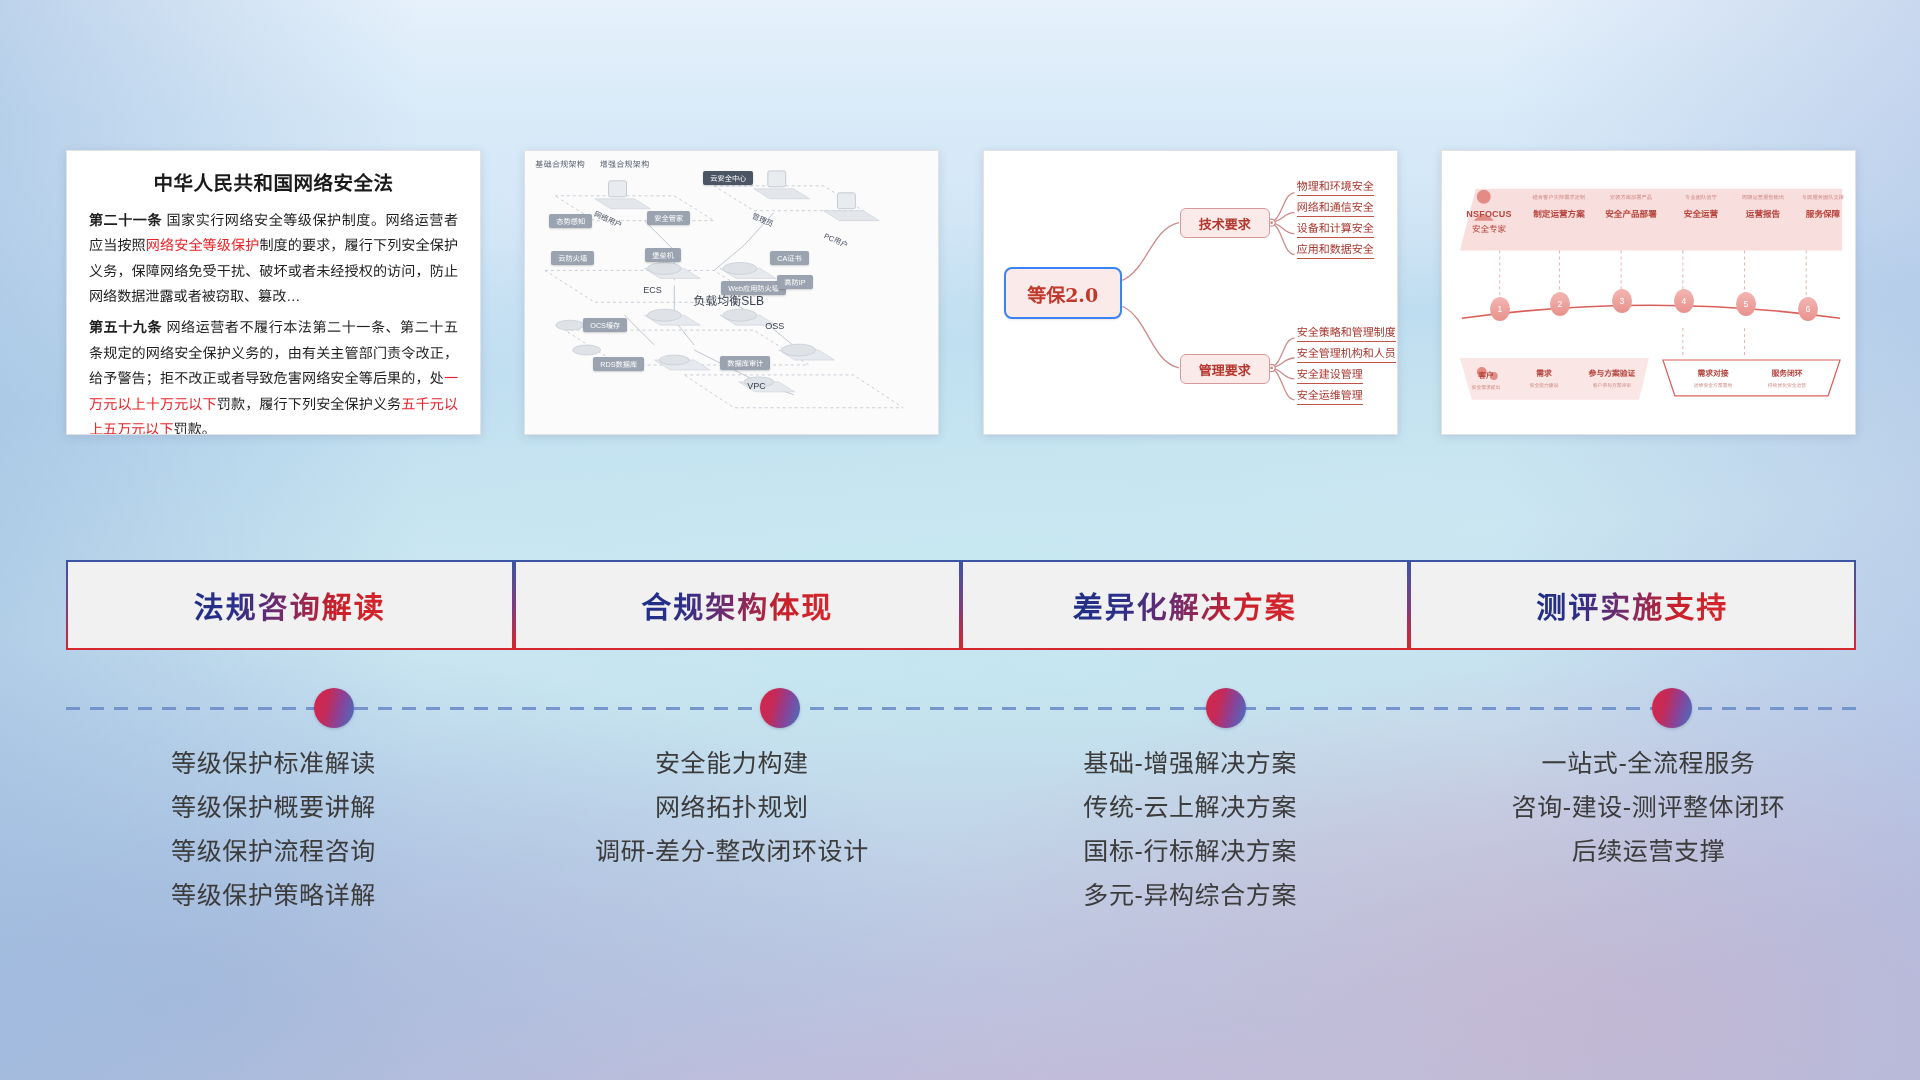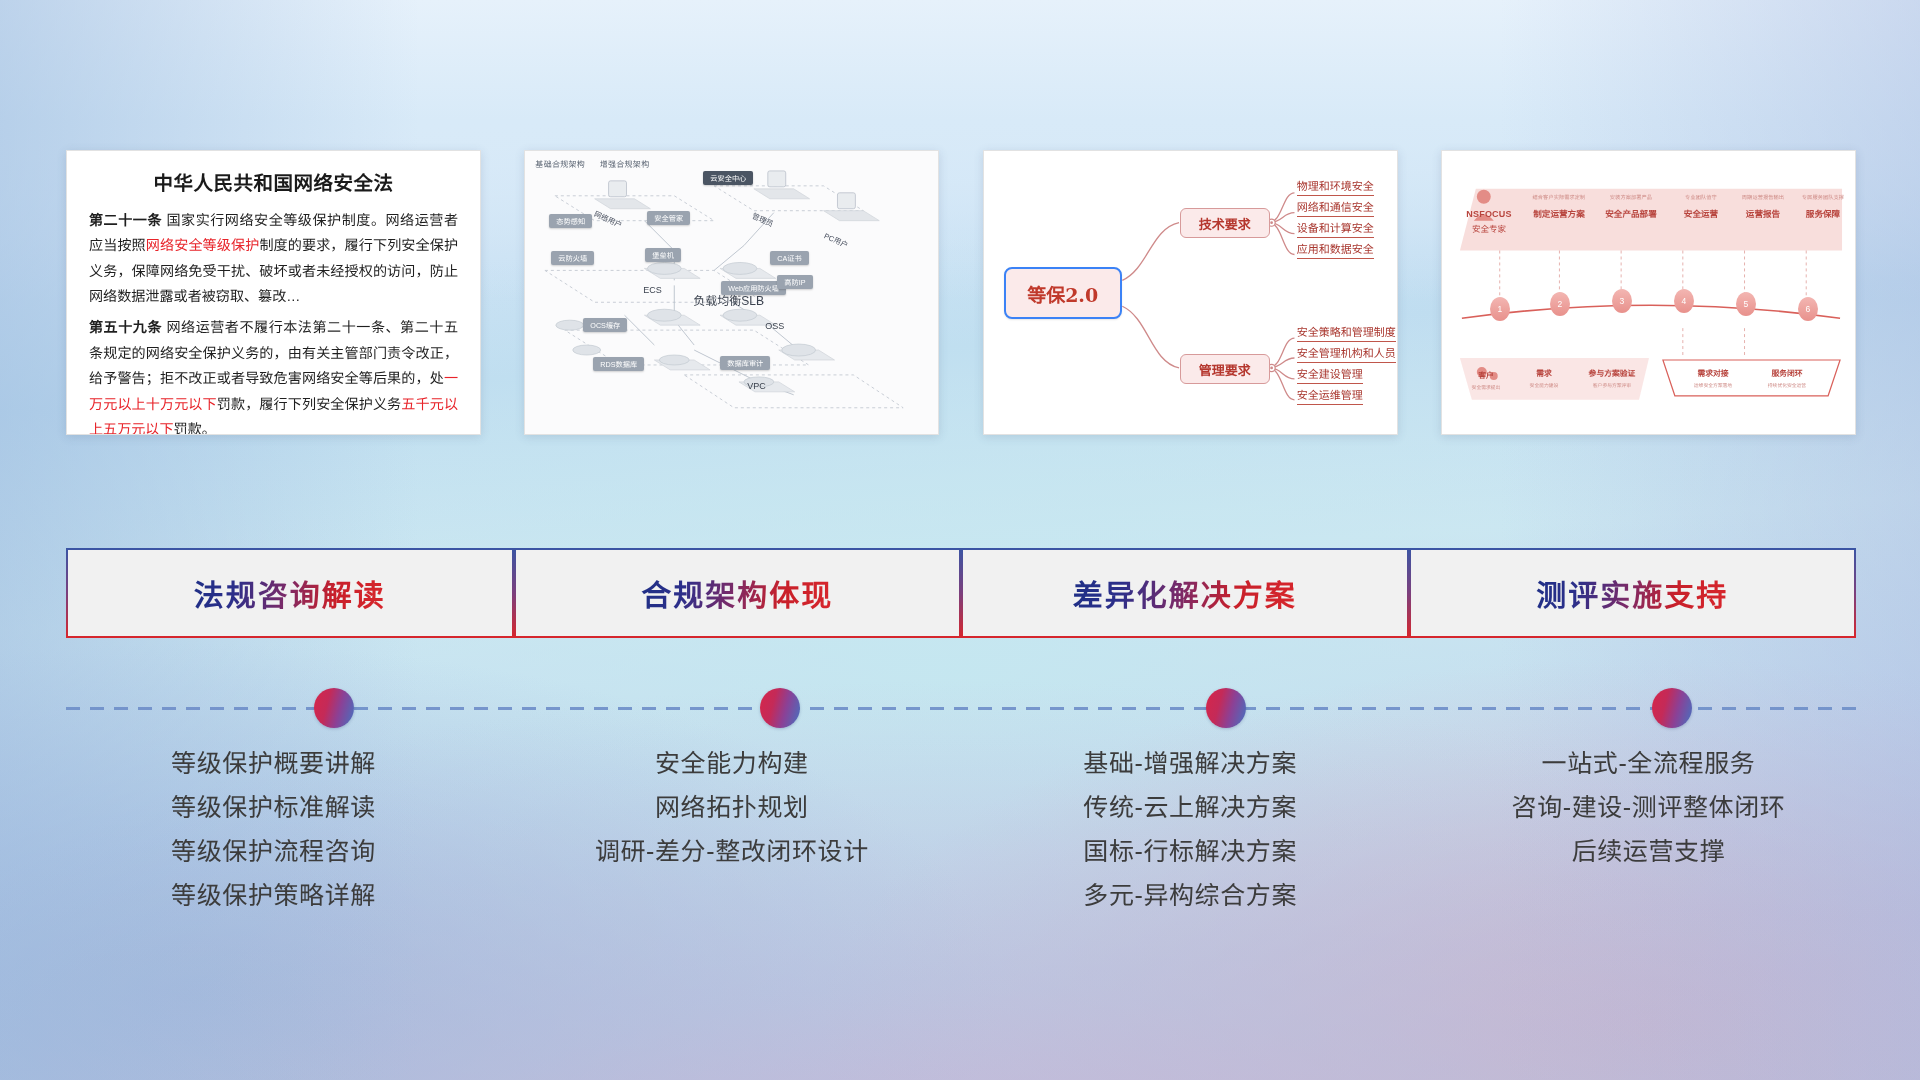--- a/index.html
+++ b/index.html
@@ -125,20 +125,21 @@
   
   .titles-row {
     position: absolute; left: 66px; top: 548px; width: 1790px;
     display: flex; justify-content: space-between;
   }
   .title-box {
     width: 488px; height: 90px; position: relative;
     background: #f1f1f1;
     padding: 2px;
     background-image: linear-gradient(180deg, #3a55a4 0%, #7b3f7d 50%, #d8262c 100%);
+    margin-top: 12px;
   }
   .title-box .inner {
     width: 100%; height: 100%; background: #f1f1f1;
     display: flex; align-items: center; justify-content: center;
   }
   .title-text {
     font-size: 30px; font-weight: 700; letter-spacing: 2px;
     background-image: linear-gradient(100deg, #1f2f86 0%, #2c2f8a 22%, #7b2a68 48%, #c8202a 72%, #d8262c 100%);
     -webkit-background-clip: text; background-clip: text;
     color: transparent; -webkit-text-fill-color: transparent;
@@ -420,22 +421,22 @@
     <div class="tl-line"></div>
     <div class="tl-dot" style="left:248px;"></div>
     <div class="tl-dot" style="left:694px;"></div>
     <div class="tl-dot" style="left:1140px;"></div>
     <div class="tl-dot" style="left:1586px;"></div>
   </div>
 
   <div class="bullets-row">
 
     <div class="bullet-col">
+      <div class="bullet-item">等级保护标准解读</div>
       <div class="bullet-item">等级保护概要讲解</div>
-      <div class="bullet-item">等级保护标准解读</div>
       <div class="bullet-item">等级保护流程咨询</div>
       <div class="bullet-item">等级保护策略详解</div>
     </div>
 
     <div class="bullet-col">
       <div class="bullet-item">安全能力构建</div>
       <div class="bullet-item">网络拓扑规划</div>
       <div class="bullet-item">调研-差分-整改闭环设计</div>
     </div>
 

